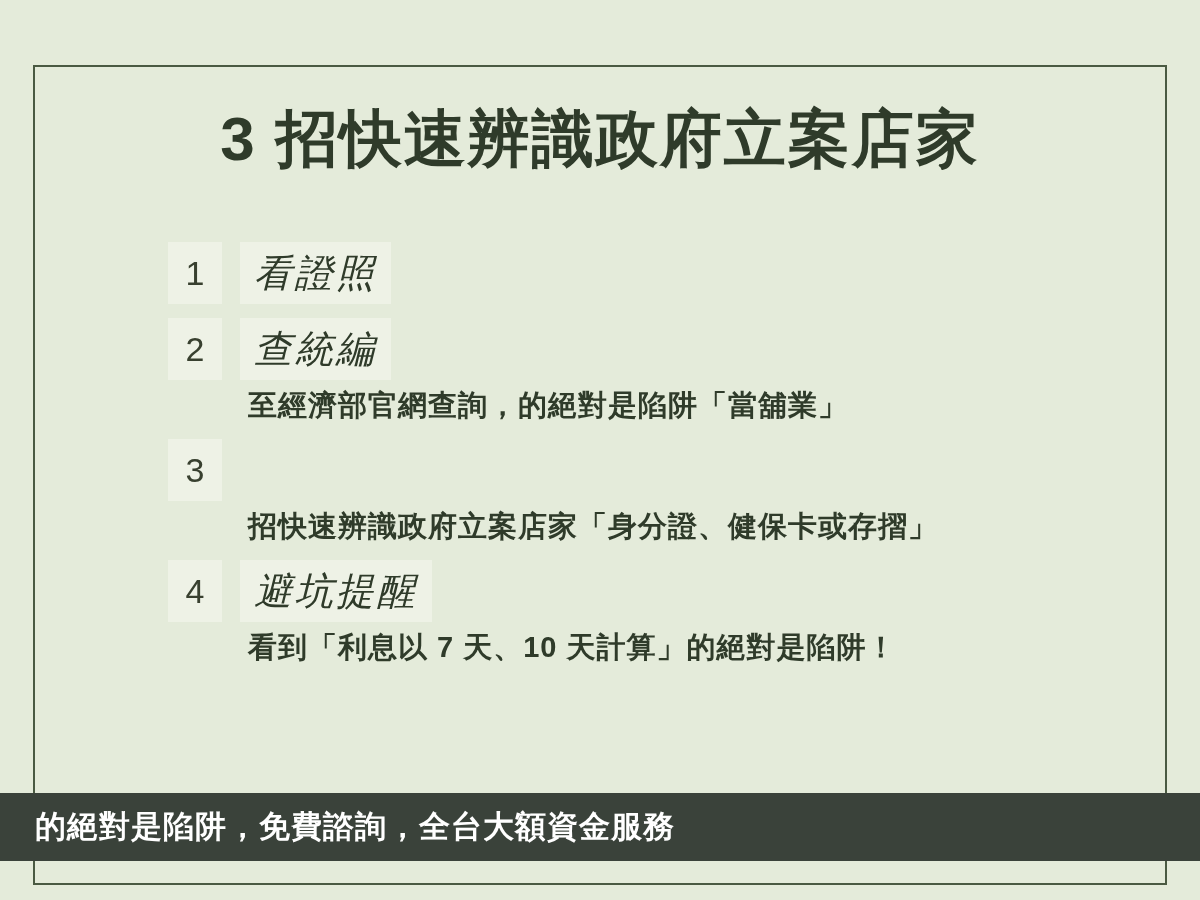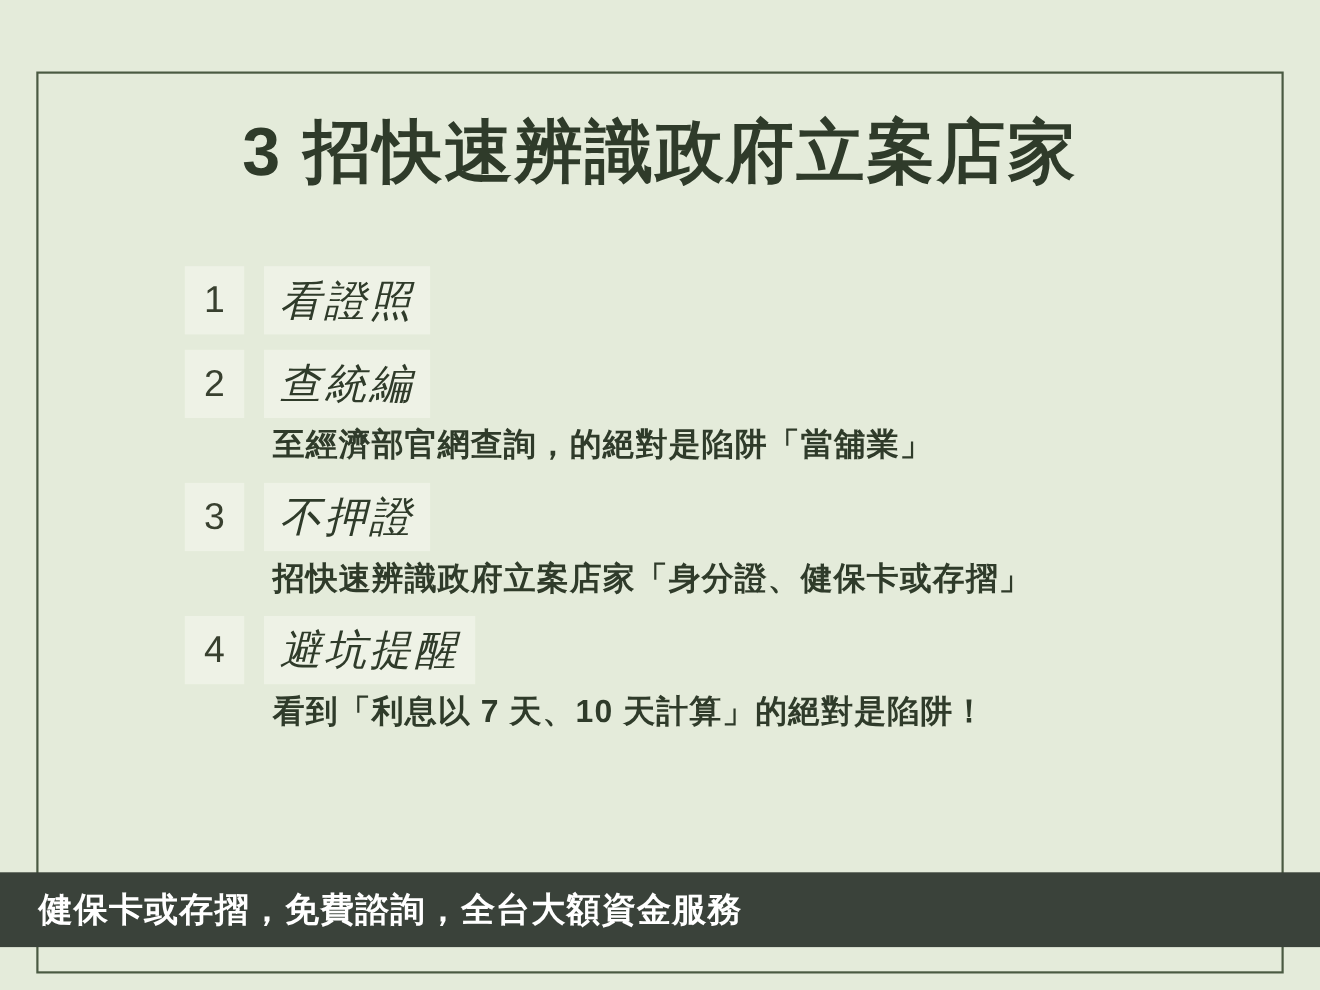--- a/index.html
+++ b/index.html
@@ -128,32 +128,31 @@
       <div class="item-head">
         <div class="num">2</div>
         <div class="head-text">查統編</div>
       </div>
       <div class="desc">至經濟部官網查詢，的絕對是陷阱「當舖業」</div>
     </div>
 
     <div class="item">
       <div class="item-head">
         <div class="num">3</div>
-        <div class="head-text">不押證</div>
       </div>
       <div class="desc">招快速辨識政府立案店家「身分證、健保卡或存摺」</div>
     </div>
 
     <div class="item">
       <div class="item-head">
         <div class="num">4</div>
         <div class="head-text">避坑提醒</div>
       </div>
       <div class="desc">看到「利息以 7 天、10 天計算」的絕對是陷阱！</div>
     </div>
 
   </div>
 
   <div class="footer-bar">
-    <div class="footer-text">健保卡或存摺，免費諮詢，全台大額資金服務</div>
+    <div class="footer-text">的絕對是陷阱，免費諮詢，全台大額資金服務</div>
   </div>
 
 </div>
 
 </body></html>

